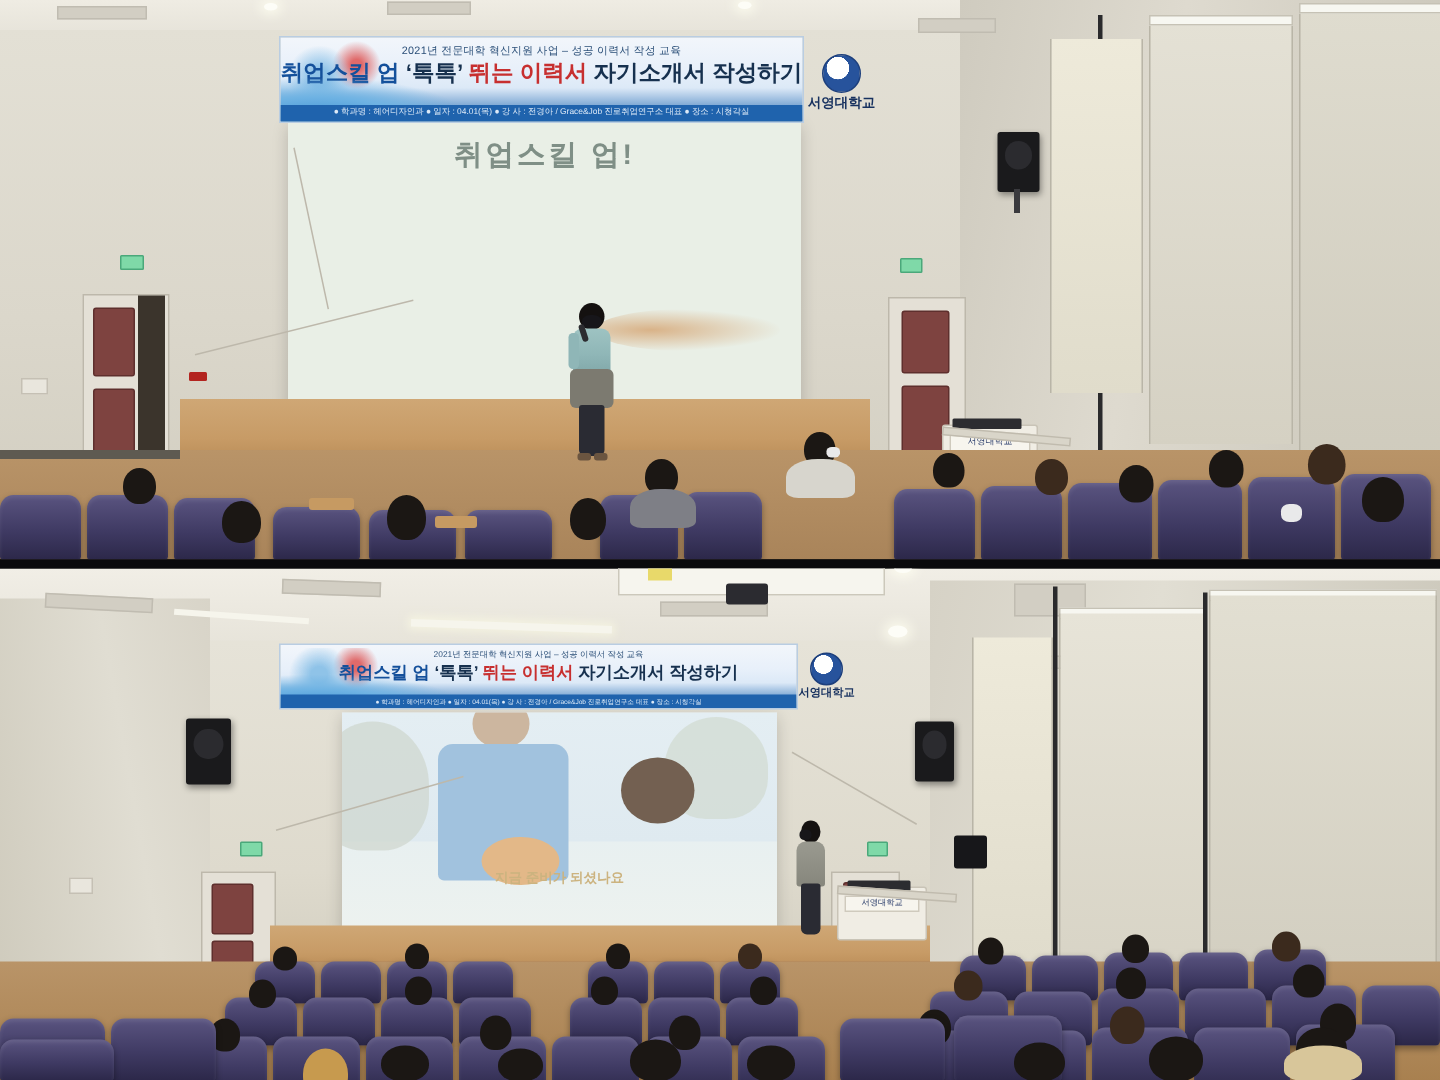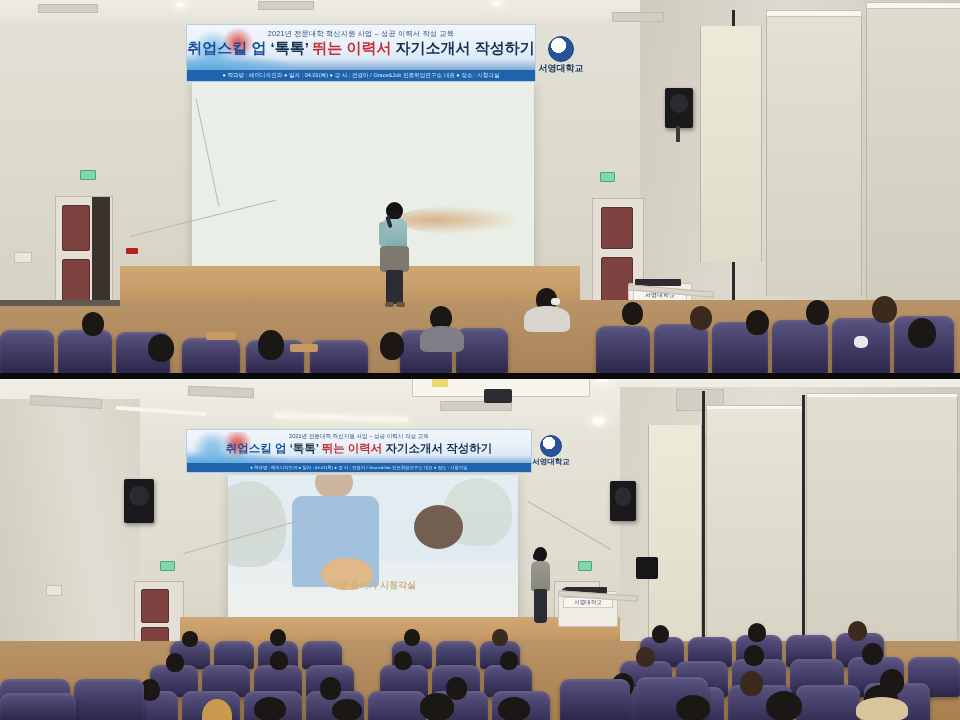--- a/index.html
+++ b/index.html
@@ -122,20 +122,21 @@
       <div class="wall-back" style="left:0;top:20px;width:700px;height:320px;background:linear-gradient(180deg,#e3e0d5 0%,#dbd7cb 60%,#d3cfc2 100%);"></div>
       <div class="wall-right" style="left:640px;top:0;width:320px;height:340px;background:linear-gradient(100deg,#cfcbbf 0%,#dedacf 40%,#c8c4b7 100%);"></div>
 
       <div class="ceil-vent" style="left:38px;top:4px;width:58px;height:7px;"></div>
       <div class="ceil-vent" style="left:258px;top:1px;width:54px;height:7px;"></div>
       <div class="ceil-light" style="left:176px;top:2px;width:9px;height:5px;"></div>
       <div class="ceil-light" style="left:492px;top:1px;width:9px;height:5px;"></div>
       <div class="ceil-vent" style="left:612px;top:12px;width:50px;height:8px;"></div>
 
       <div class="screen" style="left:192px;top:82px;width:342px;height:200px;">
+        <div class="screen-title" style="top:8px;font-size:19px;">취업스킬 업!</div>
         <div style="position:absolute;right:4%;top:62%;width:36%;height:14%;border-radius:50%;
              background:radial-gradient(ellipse at 30% 50%, rgba(214,168,120,.85), rgba(232,206,176,0) 72%);"></div>
       </div>
 
       <div class="banner" style="left:186px;top:24px;width:348px;height:56px;">
         <div class="banner-deco" style="background:radial-gradient(circle at 30% 60%, #8fc3e8 0 10%, rgba(143,195,232,0) 36%),
                     radial-gradient(circle at 62% 40%, #e06a6a 0 7%, rgba(224,106,106,0) 30%);"></div>
         <div class="banner-sub" style="top:4px;font-size:7.2px;letter-spacing:.2px;">2021년  전문대학 혁신지원 사업 – 성공 이력서 작성 교육</div>
         <div class="banner-main" style="top:14px;font-size:15px;">
           <span class="bm-blue">취업스킬 업</span>
@@ -265,21 +266,21 @@
 
       <div class="screen" style="left:228px;top:470px;width:290px;height:148px;top:96px;background:#e7eff0;overflow:hidden;">
         <div class="slide-photo">
           <div class="sp-sky"></div>
           <div class="sp-tree" style="left:-6%;top:4%;width:26%;height:58%;background:#cfd6ce;"></div>
           <div class="sp-tree" style="right:2%;top:2%;width:24%;height:46%;background:#d2d9d0;"></div>
           <div class="sp-man-head" style="left:30%;top:-6%;width:13%;height:22%;"></div>
           <div class="sp-man-body" style="left:22%;top:14%;width:30%;height:62%;"></div>
           <div class="sp-woman-head" style="left:64%;top:20%;width:17%;height:30%;"></div>
           <div class="sp-bowl" style="left:32%;top:56%;width:18%;height:22%;"></div>
-          <div class="sp-caption" style="left:0;right:0;top:70%;font-size:9px;">지금 준비가 시청각실</div>
+          <div class="sp-caption" style="left:0;right:0;top:70%;font-size:9px;">지금 준비가 되셨나요</div>
         </div>
       </div>
 
       <div class="banner" style="left:186px;top:50px;width:344px;height:42px;">
         <div class="banner-deco" style="background:radial-gradient(circle at 30% 60%, #8fc3e8 0 10%, rgba(143,195,232,0) 36%),
                     radial-gradient(circle at 62% 40%, #e06a6a 0 7%, rgba(224,106,106,0) 30%);"></div>
         <div class="banner-sub" style="top:3px;font-size:5.6px;">2021년  전문대학 혁신지원 사업 – 성공 이력서 작성 교육</div>
         <div class="banner-main" style="top:11px;font-size:11.5px;">
           <span class="bm-blue">취업스킬 업</span>
           <span class="bm-dark">‘톡톡’</span>

